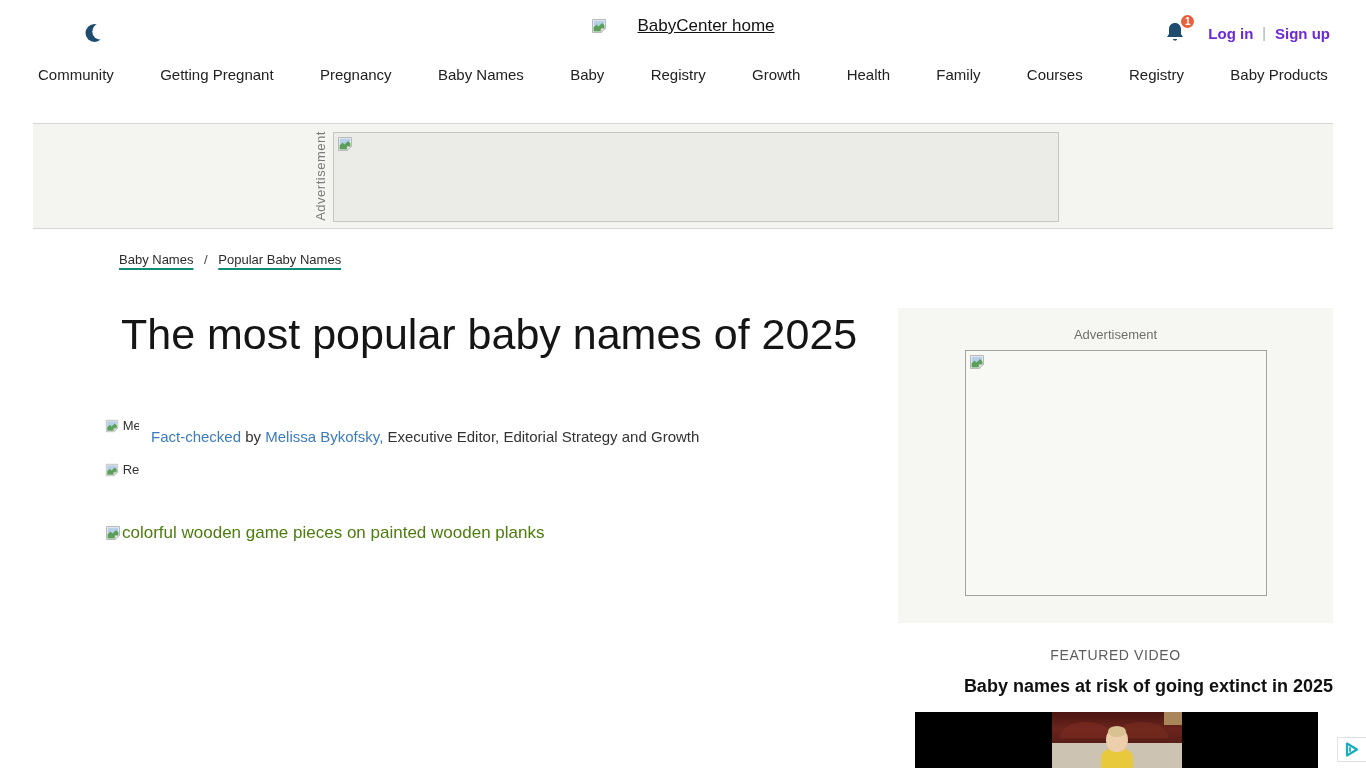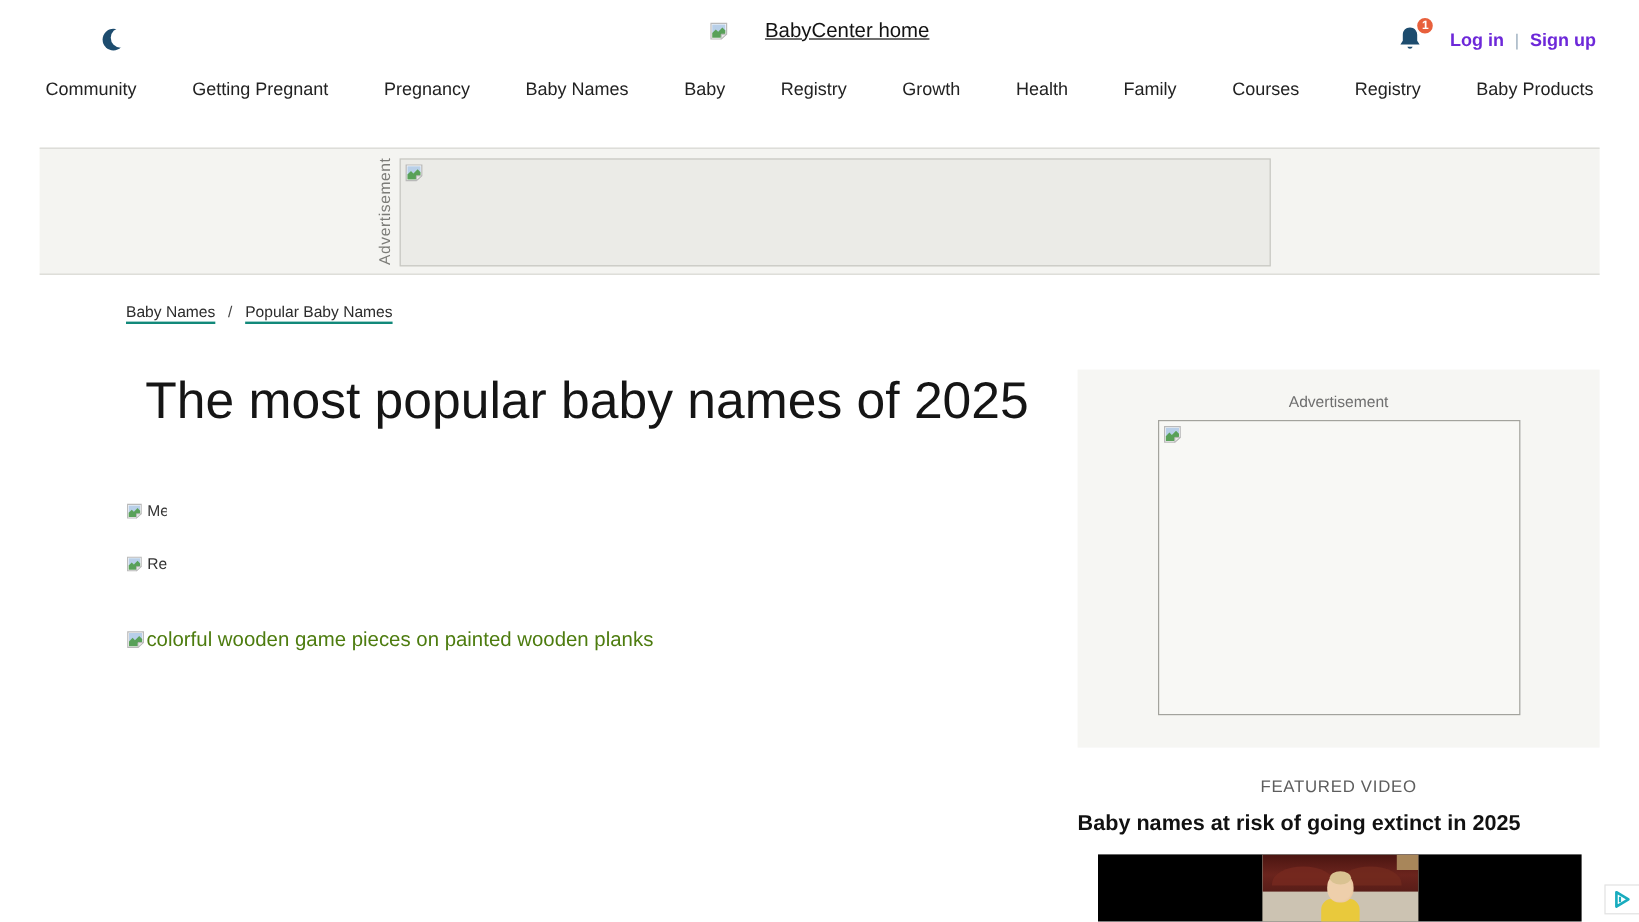--- a/index.html
+++ b/index.html
@@ -40,21 +40,21 @@
   .ad-vert-label {
     position:absolute; left:280px; top:50%; transform:translateY(-50%) rotate(180deg);
     writing-mode:vertical-rl; font-size:13px; color:#7c7c78; letter-spacing:.5px;
   }
   .ad-box-top {
     position:absolute; left:300px; top:8px; width:726px; height:90px;
     background:#ebebe7; border:1px solid #c6c6c1; padding:3px;
   }
 
   
-  .breadcrumb { position:absolute; top:252px; left:105px; font-size:13px; color:#2c2c2c; }
+  .breadcrumb { position:absolute; top:252px; left:119px; font-size:13px; color:#2c2c2c; }
   .crumb-link {
     color:#2c2c2c; text-decoration:underline; text-decoration-color:#12897a;
     text-decoration-thickness:1.5px; text-underline-offset:4px;
   }
   .crumb-sep { margin:0 7px; color:#444; }
 
   
   .page-title {
     position:absolute; top:288px; left:105px; width:760px; margin:16px;
     font-size:43px; font-weight:400; line-height:60px; color:#151515;
@@ -74,21 +74,21 @@
 
   
   .sidebar-ad { position:absolute; top:308px; left:898px; width:435px; height:315px; background:#f6f6f3; }
   .sidebar-ad-label { padding-top:19px; text-align:center; font-size:13px; color:#6f6f6f; }
   .ad-box-side { margin:8px auto 0; width:302px; height:246px; background:#f8f8f5; border:1px solid #a3a39d; padding:3px; }
   .featured-label {
     position:absolute; top:647px; left:898px; width:435px; text-align:center;
     font-size:14px; font-weight:500; letter-spacing:.6px; color:#5d5d5d;
   }
   .video-title {
-    position:absolute; top:676px; left:898px; width:435px; text-align:left;
+    position:absolute; top:676px; left:898px; width:435px; text-align:right;
     font-size:18px; font-weight:bold; color:#111; margin:0;
   }
   .video-player { position:absolute; top:712px; left:915px; width:403px; height:230px; background:#000; overflow:hidden; cursor:pointer; }
   .video-thumb { position:relative; width:130px; height:100%; margin:0 auto; background:#ccc3b2; overflow:hidden; }
   .couch {
     position:absolute; top:0; left:0; right:0; height:31px;
     background:linear-gradient(#4a1511, #6b241d 55%, #58火d18 100%);
     background:linear-gradient(#4a1511, #6b241d 55%, #581d18 100%);
   }
   .couch::before {
@@ -197,20 +197,26 @@
 
 <h1 class="page-title">The most popular baby names of 2025</h1>
 
 <div class="byline-row r1">
   <span class="avatar-broken">
     <svg class="broken-icon" width="14" height="14">
         <use href="#broken-img"></use>
       </svg>
     <span>Melissa Bykofsky</span>
   </span>
+  <span class="byline-text">
+    <a>Fact-checked</a>
+    <span>by</span>
+    <a>Melissa Bykofsky,</a>
+    <span>Executive Editor, Editorial Strategy and Growth</span>
+  </span>
 </div>
 
 <div class="byline-row r2">
   <span class="avatar-broken">
     <svg class="broken-icon" width="14" height="14">
         <use href="#broken-img"></use>
       </svg>
     <span>Rebekah Wahlberg</span>
   </span>
 </div>

